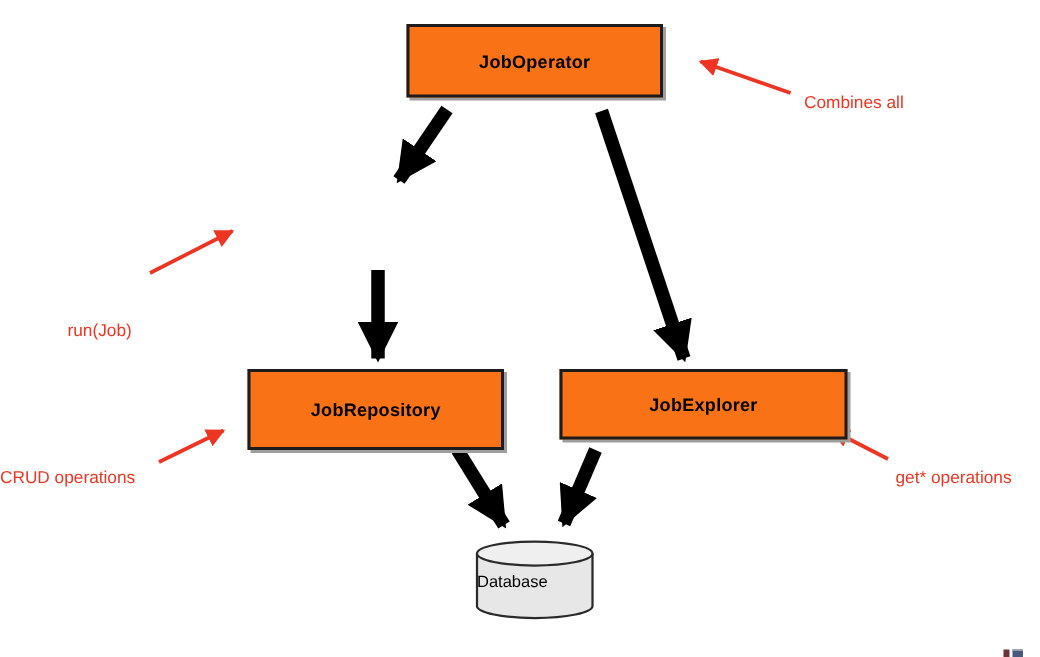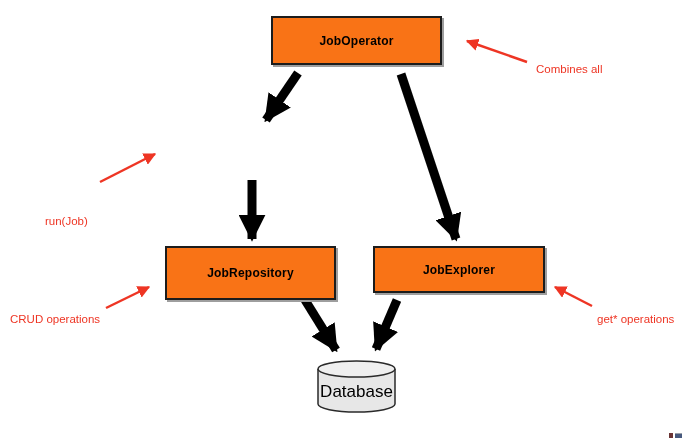--- a/index.html
+++ b/index.html
@@ -26,37 +26,36 @@
     align-items: center;
     justify-content: center;
     font-weight: bold;
     font-size: 12px;
     color: #000000;
     letter-spacing: 0.2px;
   }
   .box-joboperator  { left: 271px; top: 16px;  width: 171px; height: 49px; }
   .box-joblauncher  { left: 165px; top: 130px; width: 172px; height: 47px; }
   .box-jobrepository{ left: 165px; top: 246px; width: 171px; height: 54px; }
-  .box-jobexplorer  { left: 373px; top: 246px; width: 172px; height: 47px; }
+  .box-jobexplorer  { left: 373px; top: 246px; width: 192px; height: 47px; }
   .db-label {
     position: absolute;
     left: 318px; top: 382px; width: 77px;
-    text-align: center;
-    font-size: 17px;
+    font-size: 11px;
     color: #000000;
   }
   .red-note {
     position: absolute;
     color: #ee3524;
     font-size: 11.5px;
     white-space: nowrap;
   }
   .note-combines { left: 536px; top: 63px; text-align: center; }
   .note-runjob   { left: 45px;  top: 183px; margin-top: 32px; }
-  .note-crud     { left: 10px;  top: 313px; }
+  .note-crud     { left: 0;  top: 313px; }
   .note-get      { left: 597px; top: 313px; text-align: center; }
   .clipped-footer-mark {
     position: absolute;
     left: 669px; top: 433px;
     display: flex; gap: 2px;
   }
   .clipped-footer-mark .m1 { width: 4px; height: 5px; background: #6b3434; }
   .clipped-footer-mark .m2 { width: 7px; height: 5px; background: #47597e; border-top: 1px solid #9aa0a8; }
 </style>
 </head>

